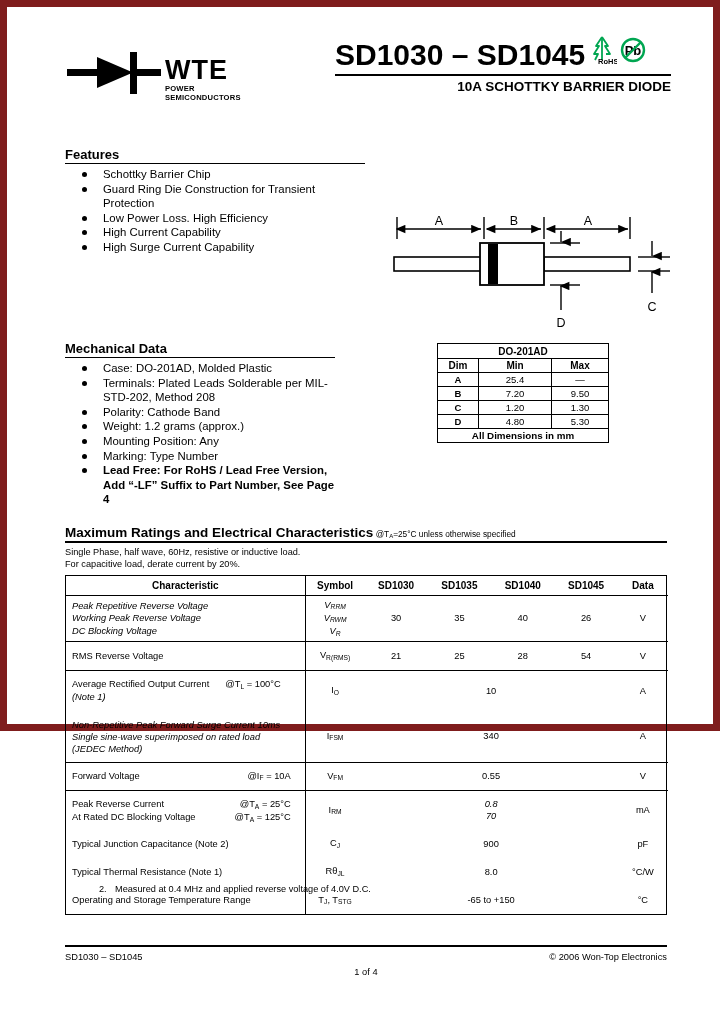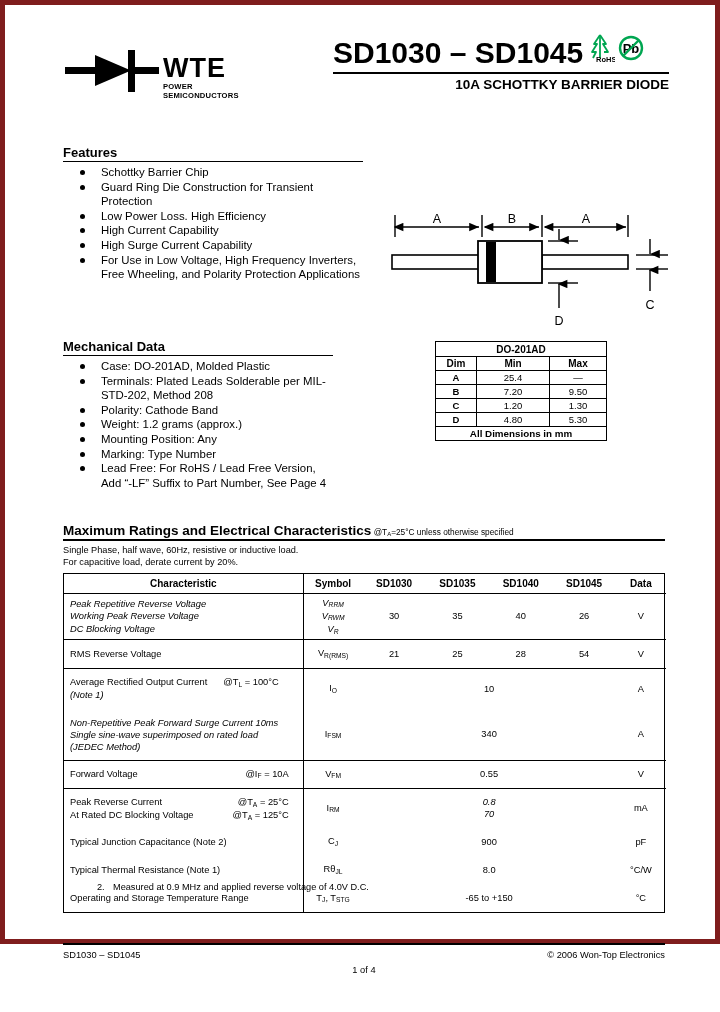--- a/index.html
+++ b/index.html
@@ -12,23 +12,23 @@
     height: 1012px;
     font-family: "Liberation Sans", sans-serif;
     color: #000000;
     position: relative;
     overflow: hidden;
   }
   .page {
     position: absolute;
     left: 0; top: 0;
     width: 720px;
-    height: 944px;
+    height: 731px;
     box-sizing: border-box;
-    border: 5px solid #7f1d1d;
+    border: 7px solid #7f1d1d;
   }
   .inner {
     position: absolute;
     left: 18px; top: 18px;
     width: 682px;
     height: 974px;
   }
 
   
   .header {
@@ -115,21 +115,21 @@
   ul.bullets li::before {
     content: "";
     position: absolute;
     left: 17px;
     top: 5px;
     width: 5px;
     height: 5px;
     background: #000;
     border-radius: 50%;
   }
-  li.bold-item { font-weight: normal; }
+  li.bold-item { font-weight: bold; }
 
   
   .drawing {
     position: absolute;
     left: 355px; top: 180px;
     width: 310px;
     height: 135px;
   }
 
   
@@ -294,21 +294,20 @@
   </div>
 
   <div class="features">
     <div class="sec-head rule-thin">Features</div>
     <ul class="bullets">
       <li>Schottky Barrier Chip</li>
       <li>Guard Ring Die Construction for Transient Protection</li>
       <li>Low Power Loss. High Efficiency</li>
       <li>High Current Capability</li>
       <li>High Surge Current Capability</li>
-      <li>For Use in Low Voltage, High Frequency Inverters, Free Wheeling, and Polarity Protection Applications</li>
     </ul>
   </div>
 
   <div class="mech">
     <div class="sec-head rule-thin">Mechanical Data</div>
     <ul class="bullets">
       <li>Case: DO-201AD, Molded Plastic</li>
       <li>Terminals: Plated Leads Solderable per MIL-STD-202, Method 208</li>
       <li>Polarity: Cathode Band</li>
       <li>Weight: 1.2 grams (approx.)</li>
@@ -542,21 +541,21 @@
 
     </tbody>
           </table>
     </div>
   </div>
 
   <div class="notes">
     <div class="nrow">
       <span class="nlab"></span>
       <span class="nnum">2.</span>
-      <span>Measured at 0.9 MHz and applied reverse voltage of 4.0V D.C.</span>
+      <span>Measured at 0.4 MHz and applied reverse voltage of 4.0V D.C.</span>
     </div>
   </div>
 
   <div class="footer">
     <div class="footer-rule"></div>
     <div class="footer-inner">
       <div class="footer-row">
         <span>SD1030 – SD1045</span>
         <span>© 2006 Won-Top Electronics</span>
       </div>

